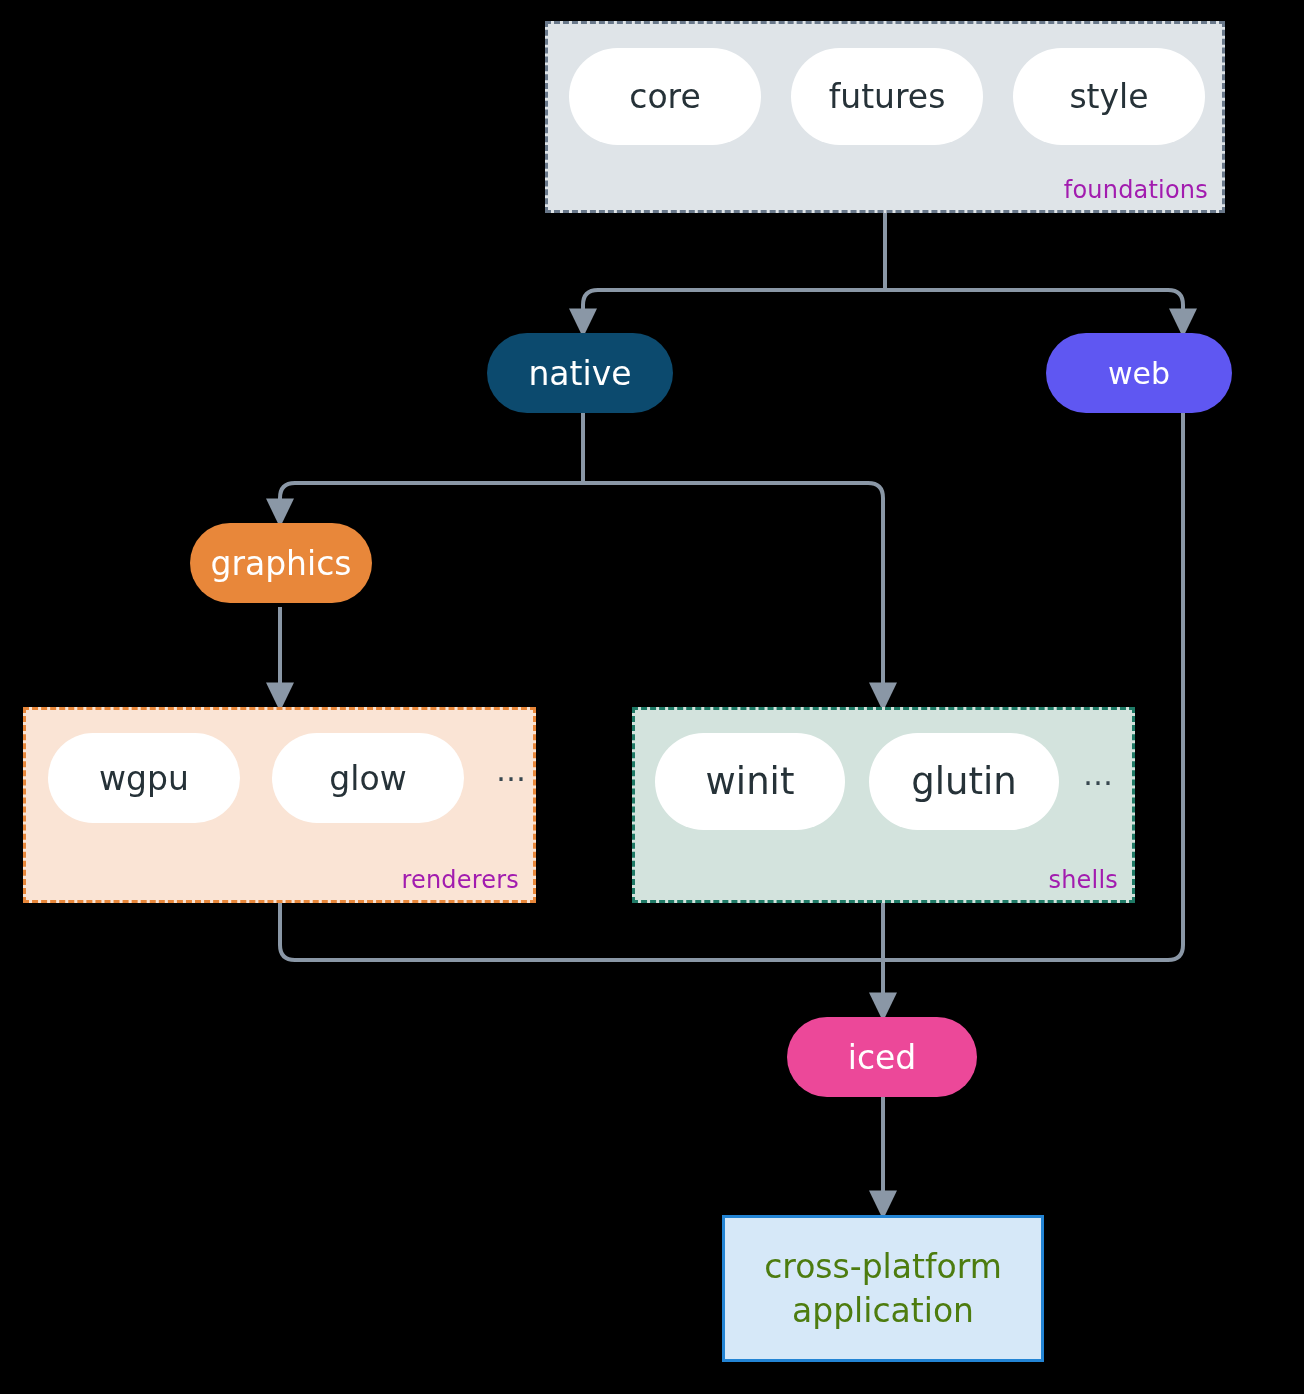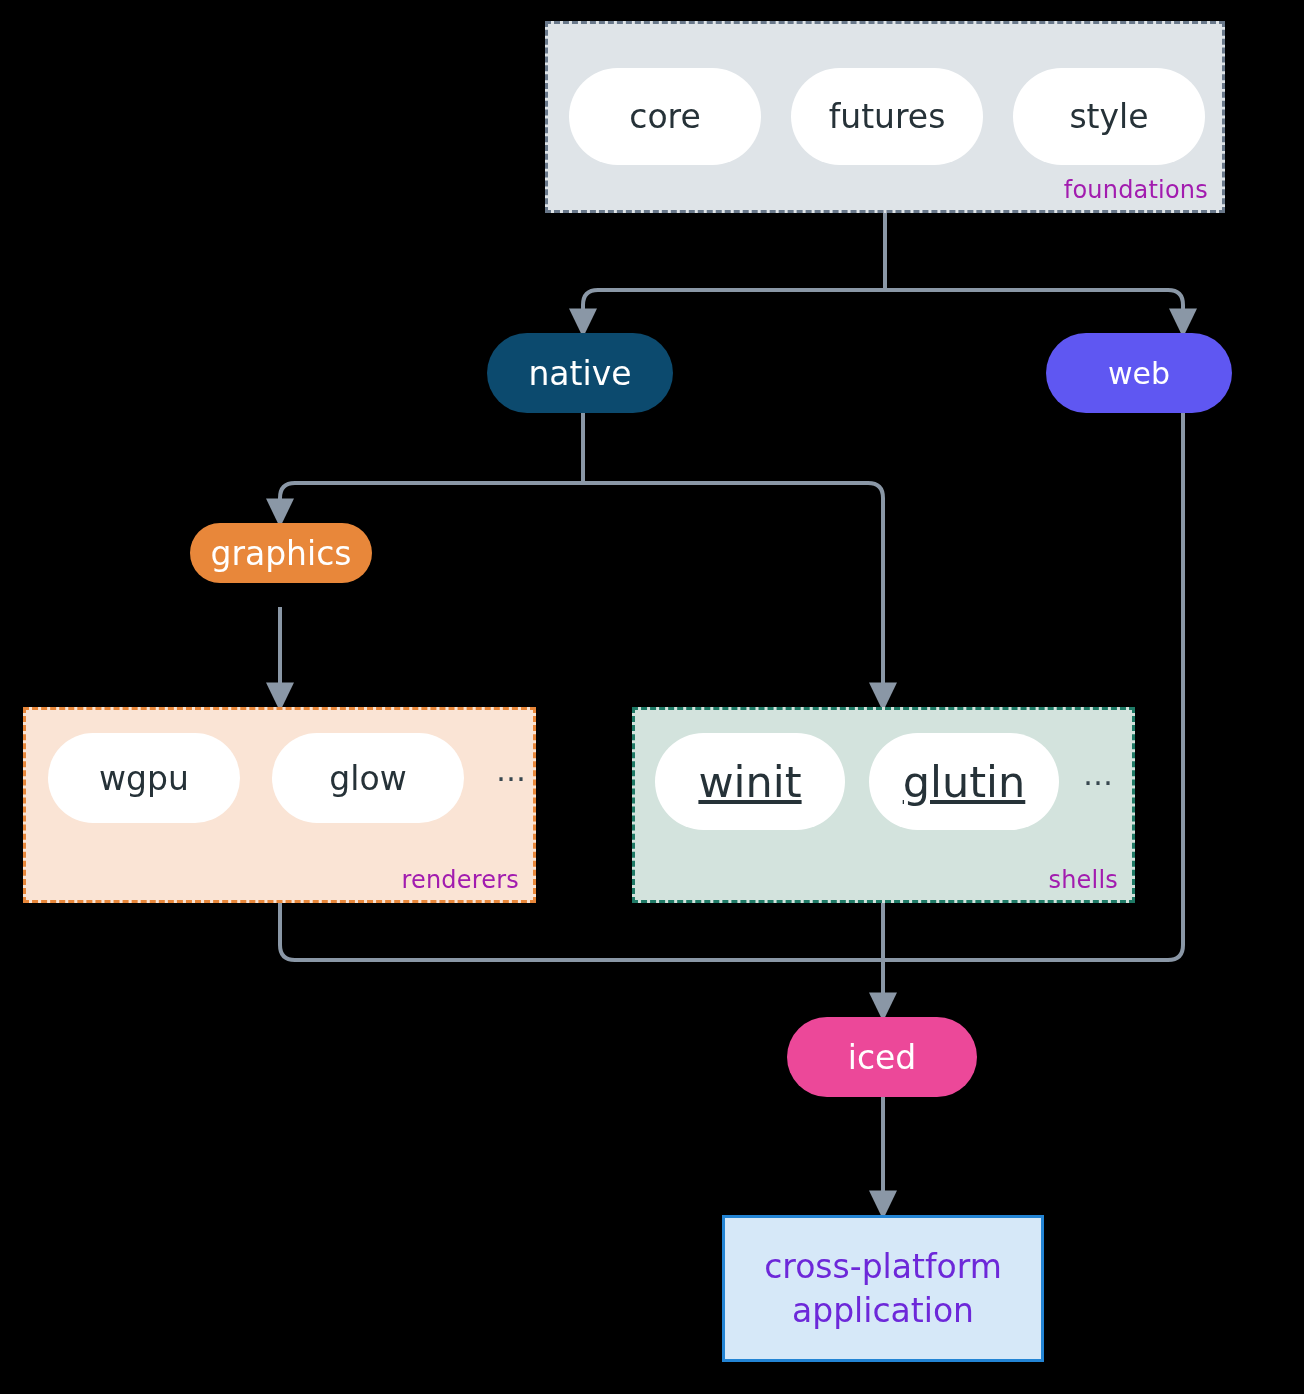--- a/index.html
+++ b/index.html
@@ -69,63 +69,63 @@
     white-space: nowrap;
   }
   .rect-node {
     position: absolute;
     box-sizing: border-box;
     display: flex;
     align-items: center;
     justify-content: center;
     text-align: center;
     line-height: 1.32;
-    color: #6d28d9;
+    color: #4d7c0f;
     border-width: 3px;
     border-style: solid;
   }
 
   
   #foundations-group {
     left: 545px; top: 21px; width: 680px; height: 192px;
     background: #dfe4e8;
     border-color: #69788a;
   }
   #foundations-pills { left: 569px; top: 48px; gap: 30px; }
-  #foundations-pills .pill { width: 192px; height: 97px; font-size: 33px; margin-top: 20px; }
+  #foundations-pills .pill { width: 192px; height: 97px; font-size: 33px; }
 
   
   #renderers-group {
     left: 23px; top: 707px; width: 513px; height: 196px;
     background: #fae4d5;
     border-color: #e8873a;
   }
   #renderers-pills { left: 48px; top: 733px; gap: 32px; }
   #renderers-pills .pill { width: 192px; height: 90px; font-size: 33px; }
 
   
   #shells-group {
     left: 632px; top: 707px; width: 503px; height: 196px;
     background: #d3e3dd;
     border-color: #1f7a66;
   }
   #shells-pills { left: 655px; top: 733px; gap: 24px; }
-  #shells-pills .pill { width: 190px; height: 97px; font-size: 43px; text-decoration: underline; }
+  #shells-pills .pill { width: 190px; height: 97px; font-size: 37px; }
 
   
   #node-native {
     left: 487px; top: 333px; width: 186px; height: 80px;
     background: #0c4a6e; font-size: 33px;
   }
   #node-web {
     left: 1046px; top: 333px; width: 186px; height: 80px;
     background: #5f57f2; font-size: 30px;
   }
   #node-graphics {
-    left: 190px; top: 523px; width: 182px; height: 60px;
+    left: 190px; top: 523px; width: 182px; height: 80px;
     background: #e8873a; font-size: 33px;
   }
   #node-iced {
     left: 787px; top: 1017px; width: 190px; height: 80px;
     background: #ec4899; font-size: 33px;
   }
   #node-application {
     left: 722px; top: 1215px; width: 322px; height: 147px;
     background: #d6e8f8;
     border-color: #2384d4;

